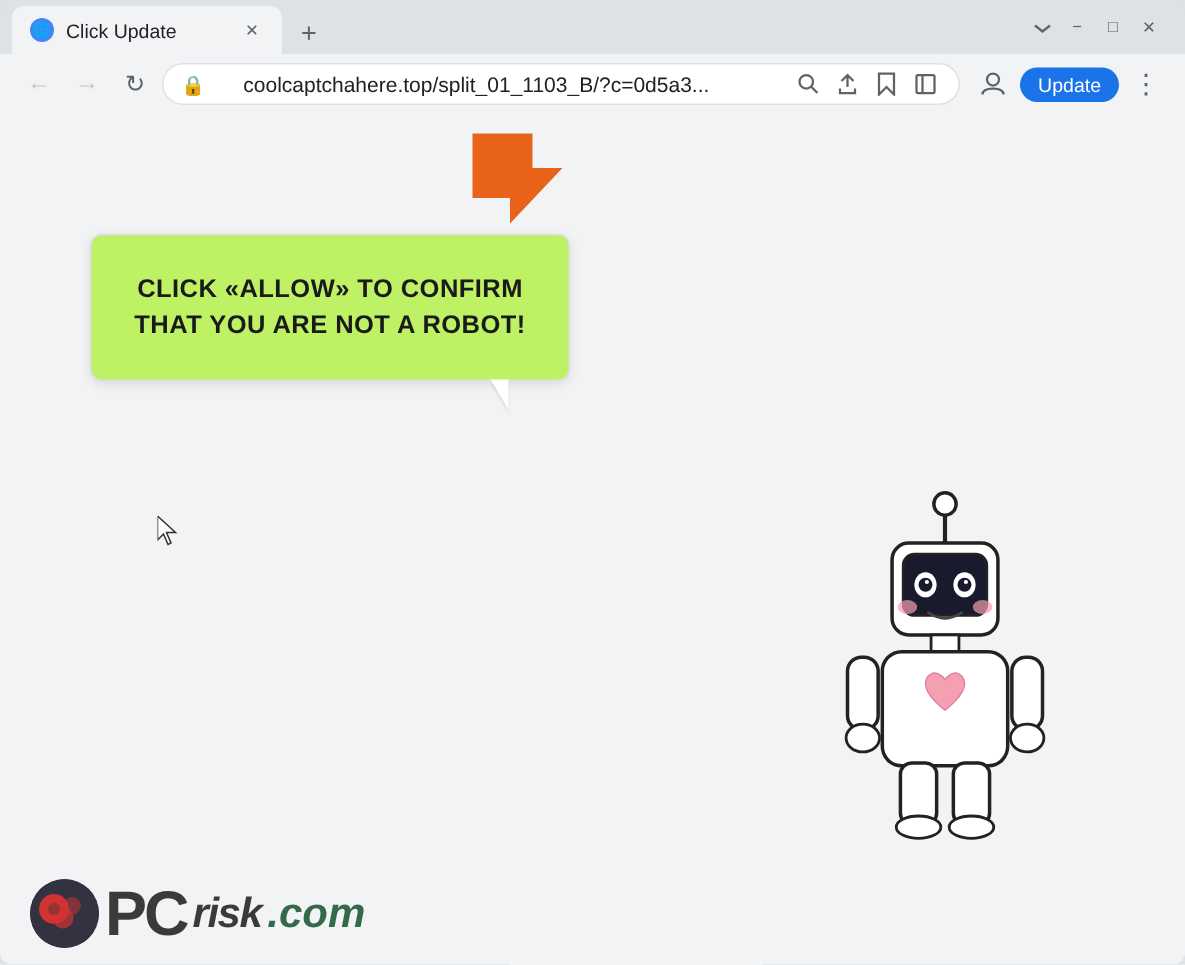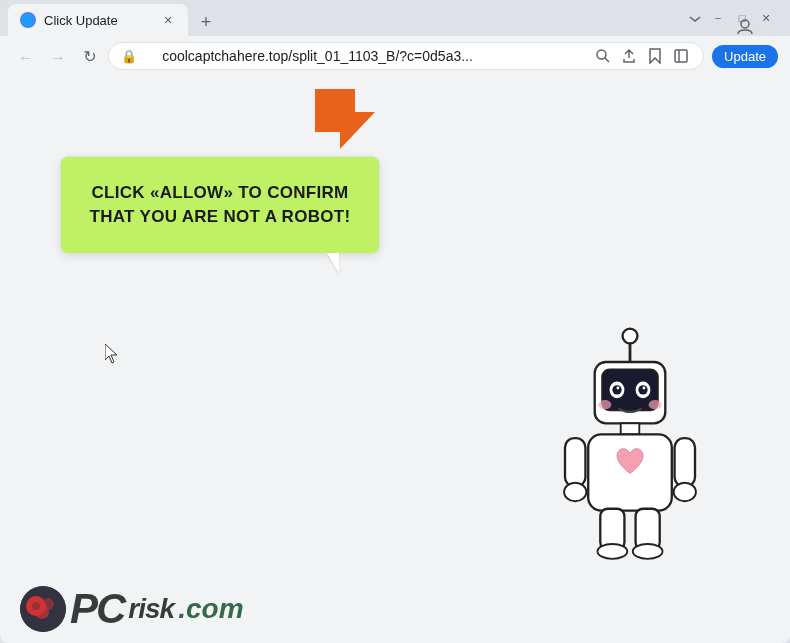--- a/index.html
+++ b/index.html
@@ -187,21 +187,20 @@
       align-items: center;
       justify-content: center;
       border-radius: 50%;
     }
 
     .nav-right {
       display: flex;
       align-items: center;
       gap: 4px;
       margin-left: 4px;
-      flex-direction: column;
     }
 
     .update-btn {
       background: #1a73e8;
       color: white;
       border: none;
       border-radius: 12px;
       padding: 4px 12px;
       font-size: 13px;
       cursor: pointer;
@@ -471,19 +470,19 @@
 
       <div class="pc-logo-circle">
         <svg width="46" height="46" viewBox="0 0 46 46">
           <circle cx="23" cy="23" r="23" fill="#111122"></circle>
           <circle cx="16" cy="20" r="10" fill="#cc1111"></circle>
           <circle cx="22" cy="26" r="7" fill="#cc1111" opacity="0.7"></circle>
           <circle cx="28" cy="18" r="6" fill="#cc1111" opacity="0.5"></circle>
           <circle cx="16" cy="20" r="4" fill="#881111"></circle>
         </svg>
       </div>
-      <span style="font-size:42px;font-weight:900;color:#1a1a1a;font-style:italic;font-family:'Arial Black',sans-serif;letter-spacing:-2px;">PC</span>
+      <span style="font-size:42px;font-weight:900;color:#1a1a1a;font-family:'Arial Black',sans-serif;letter-spacing:-2px;">PC</span>
       <span style="font-size:28px;font-weight:900;color:#1a1a1a;font-style:italic;font-family:'Arial Black',sans-serif;letter-spacing:-1px;">risk</span>
       <span style="font-size:28px;font-weight:900;color:#14532d;font-style:italic;font-family:'Arial Black',sans-serif;">.com</span>
     </div>
 
   </div>
 </div>
 
 </body></html>

